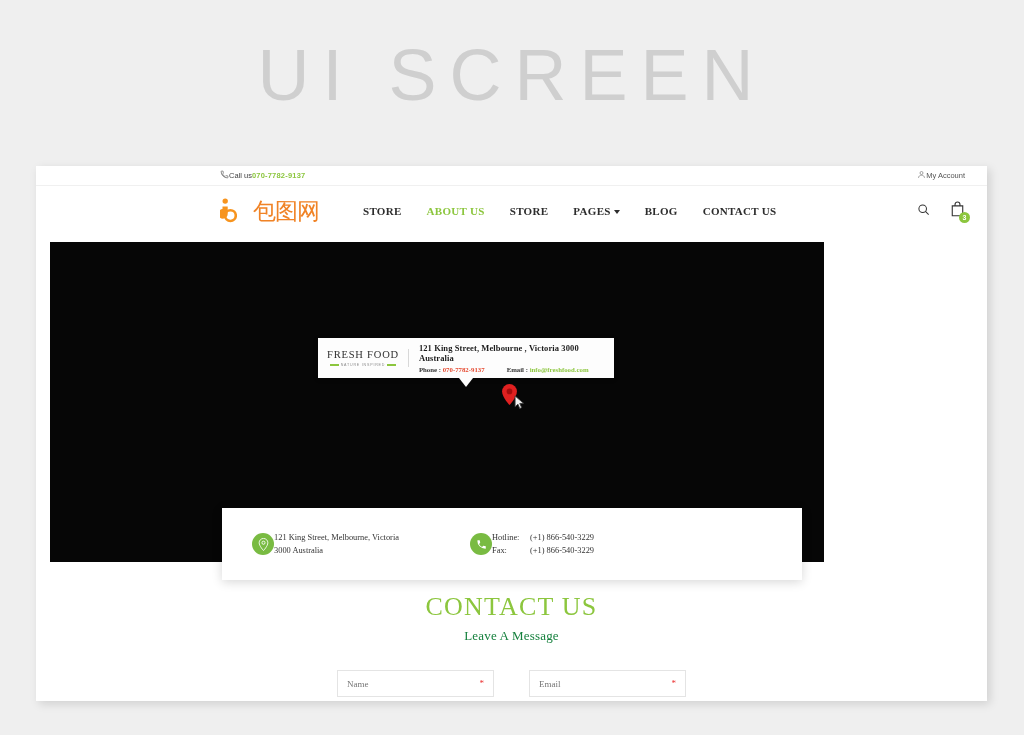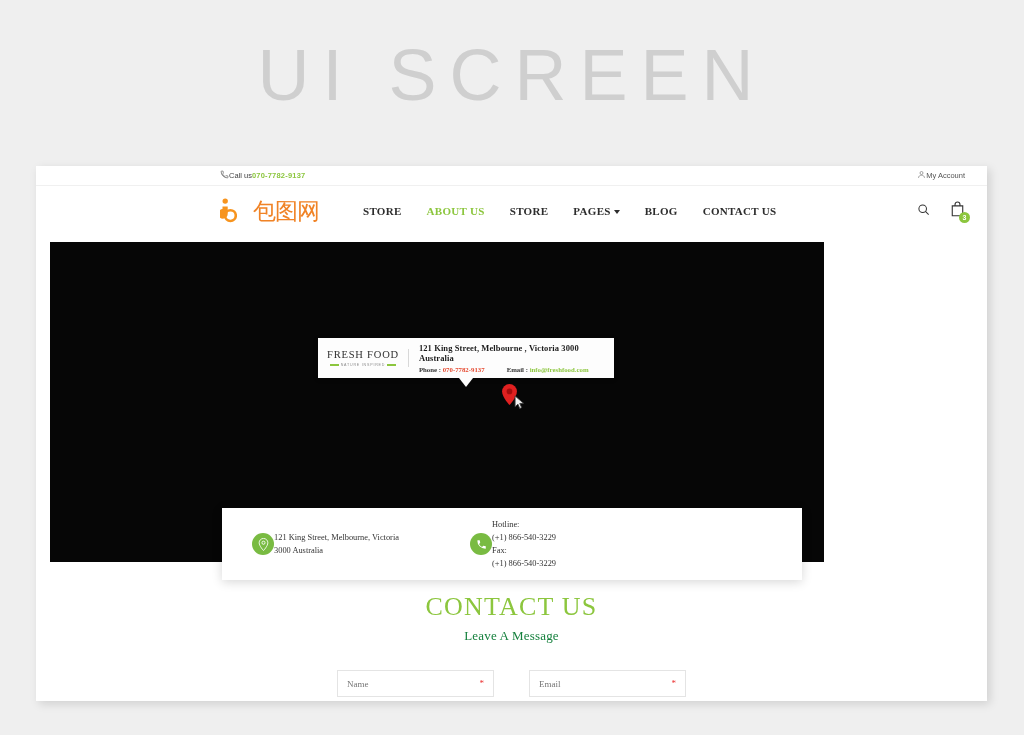--- a/index.html
+++ b/index.html
@@ -216,21 +216,21 @@
     background: #79bb42;
     display: flex; align-items: center; justify-content: center;
   }
   .cc-text {
     font-family: "Liberation Serif", serif;
     font-size: 8.4px;
     color: #333;
     line-height: 1.55;
     white-space: nowrap;
   }
-  .cc-tel-row { display: flex; flex-direction: column; }
+  .cc-tel-row { display: flex; }
   .cc-tel-row .k { width: 38px; }
 
   
   .form-section {
     position: absolute;
     left: 0; right: 0; top: 428px;
     text-align: center;
   }
   .section-title {
     font-family: "Liberation Serif", serif;

